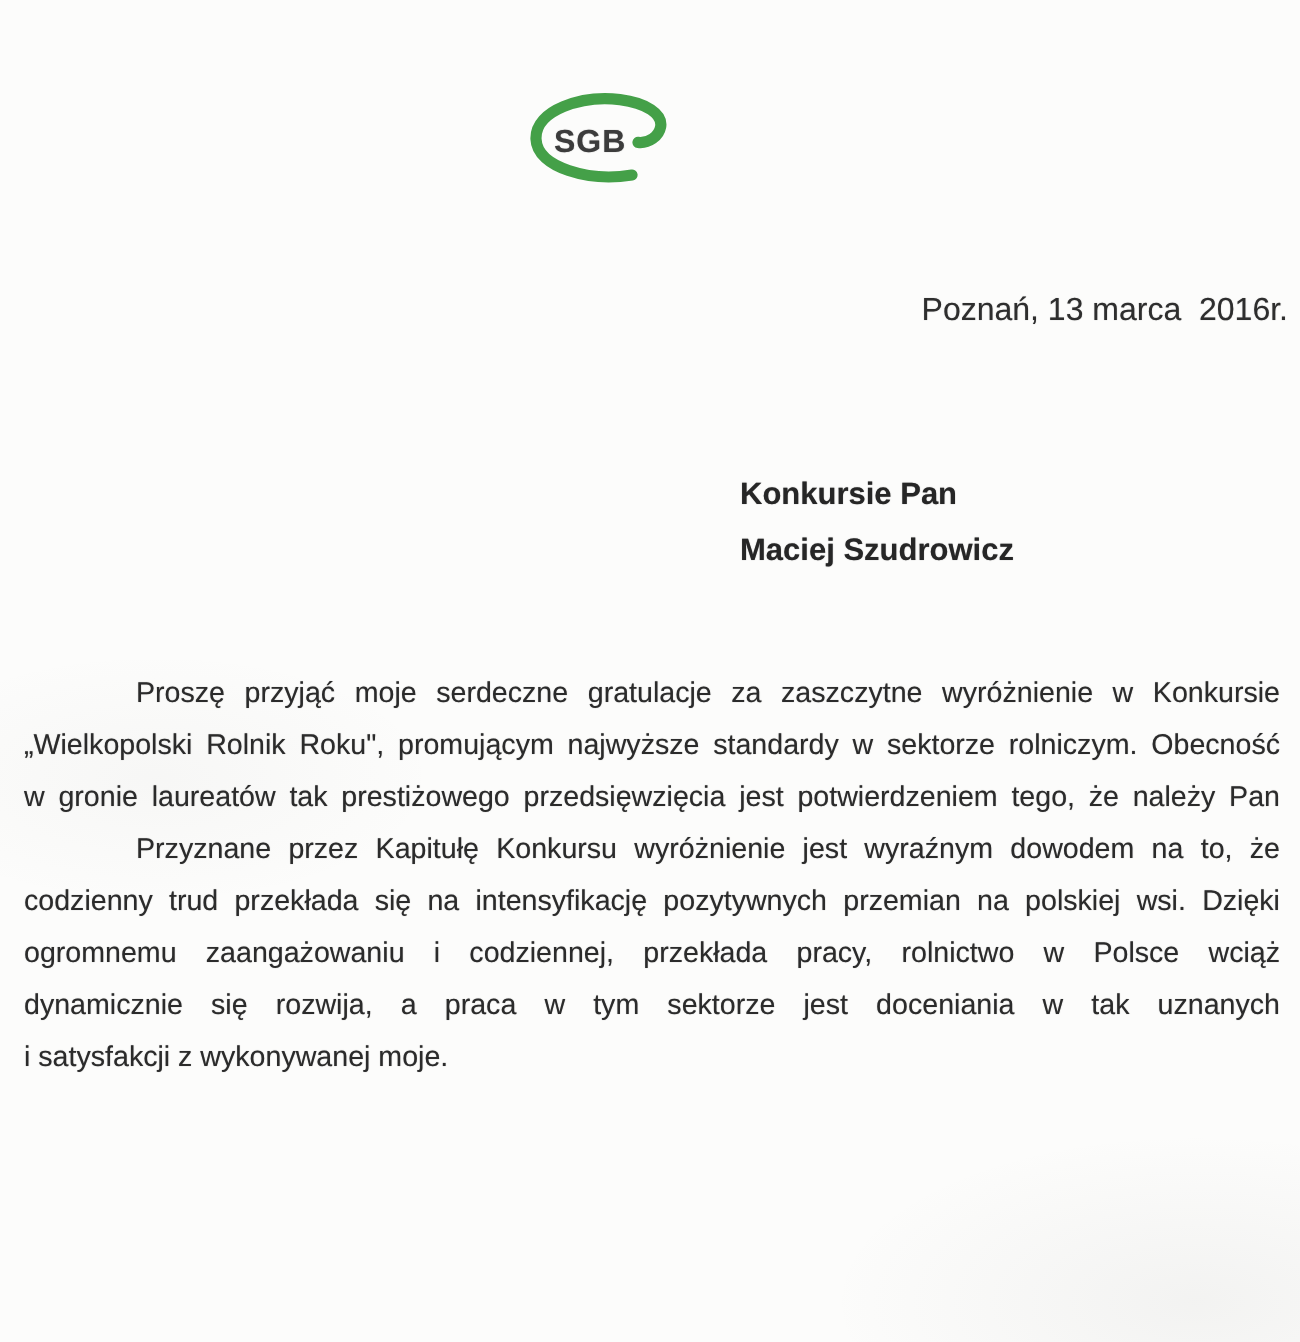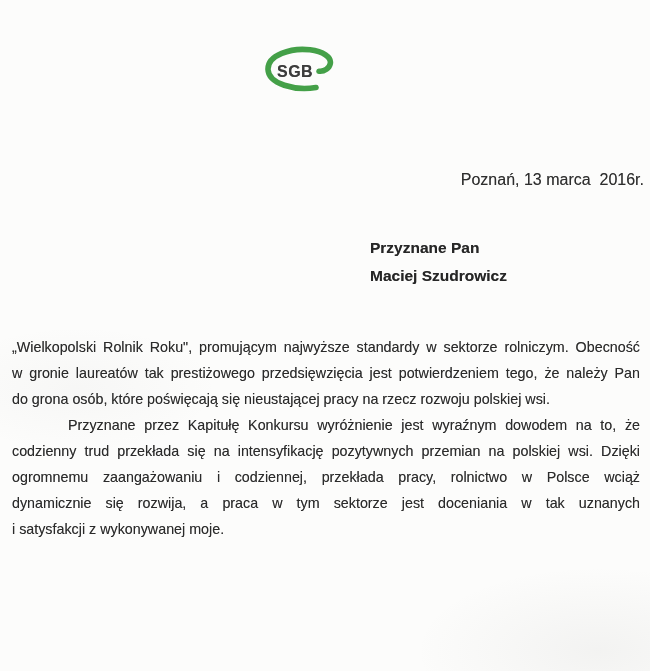--- a/index.html
+++ b/index.html
@@ -44,21 +44,20 @@
     text-shadow: 0 0 0.5px rgba(30,30,30,0.5);
   }
   
   .date {
     position: absolute;
     top: 147px;
     right: 6px;
     font-size: 16px;
     white-space: pre;
     text-shadow: 0 0 0.5px rgba(46,46,46,0.45);
-    margin-top: 24px;
   }
   
   .addressee {
     position: absolute;
     left: 370px;
     top: 234px;
     font-size: 15.5px;
     font-weight: bold;
     line-height: 28px;
     color: #262626;
@@ -93,28 +92,28 @@
       <svg width="70" height="48" viewBox="0 0 70 48">
         <path d="M 52 41.5 C 31 45 4.5 38 4 23.5 C 3.5 9 27 1.5 46 3.8 C 59 5.4 67.5 11 66.3 17.5 C 65.5 22 60.5 25.8 55 25.2" fill="none" stroke="#44a048" stroke-width="5.6" stroke-linecap="round"></path>
       </svg>
       <span class="logo-sgb">SGB</span>
     </div>
   </header>
 
   <div class="date">Poznań, 13 marca  2016r.</div>
 
   <div class="addressee">
-    <div>Przyznane Pan</div>
+    <div>Konkursie Pan</div>
     <div>Maciej Szudrowicz</div>
   </div>
 
   <div class="body">
+    <p class="line indent">Proszę przyjąć moje serdeczne gratulacje za zaszczytne wyróżnienie w Konkursie</p>
     <p class="line">„Wielkopolski Rolnik Roku", promującym najwyższe standardy w sektorze rolniczym. Obecność</p>
     <p class="line">w gronie laureatów tak prestiżowego przedsięwzięcia jest potwierdzeniem tego, że należy Pan</p>
-    <p class="line end">do grona osób, które poświęcają się nieustającej pracy na rzecz rozwoju polskiej wsi.</p>
     <p class="line indent">Przyznane przez Kapitułę Konkursu wyróżnienie jest wyraźnym dowodem na to, że</p>
     <p class="line">codzienny trud przekłada się na intensyfikację pozytywnych przemian na polskiej wsi. Dzięki</p>
     <p class="line">ogromnemu zaangażowaniu i codziennej, przekłada pracy, rolnictwo w Polsce wciąż</p>
     <p class="line">dynamicznie się rozwija, a praca w tym sektorze jest doceniania w tak uznanych</p>
     <p class="line end">i satysfakcji z wykonywanej moje.</p>
   </div>
 
 </div>
 
 </body></html>

